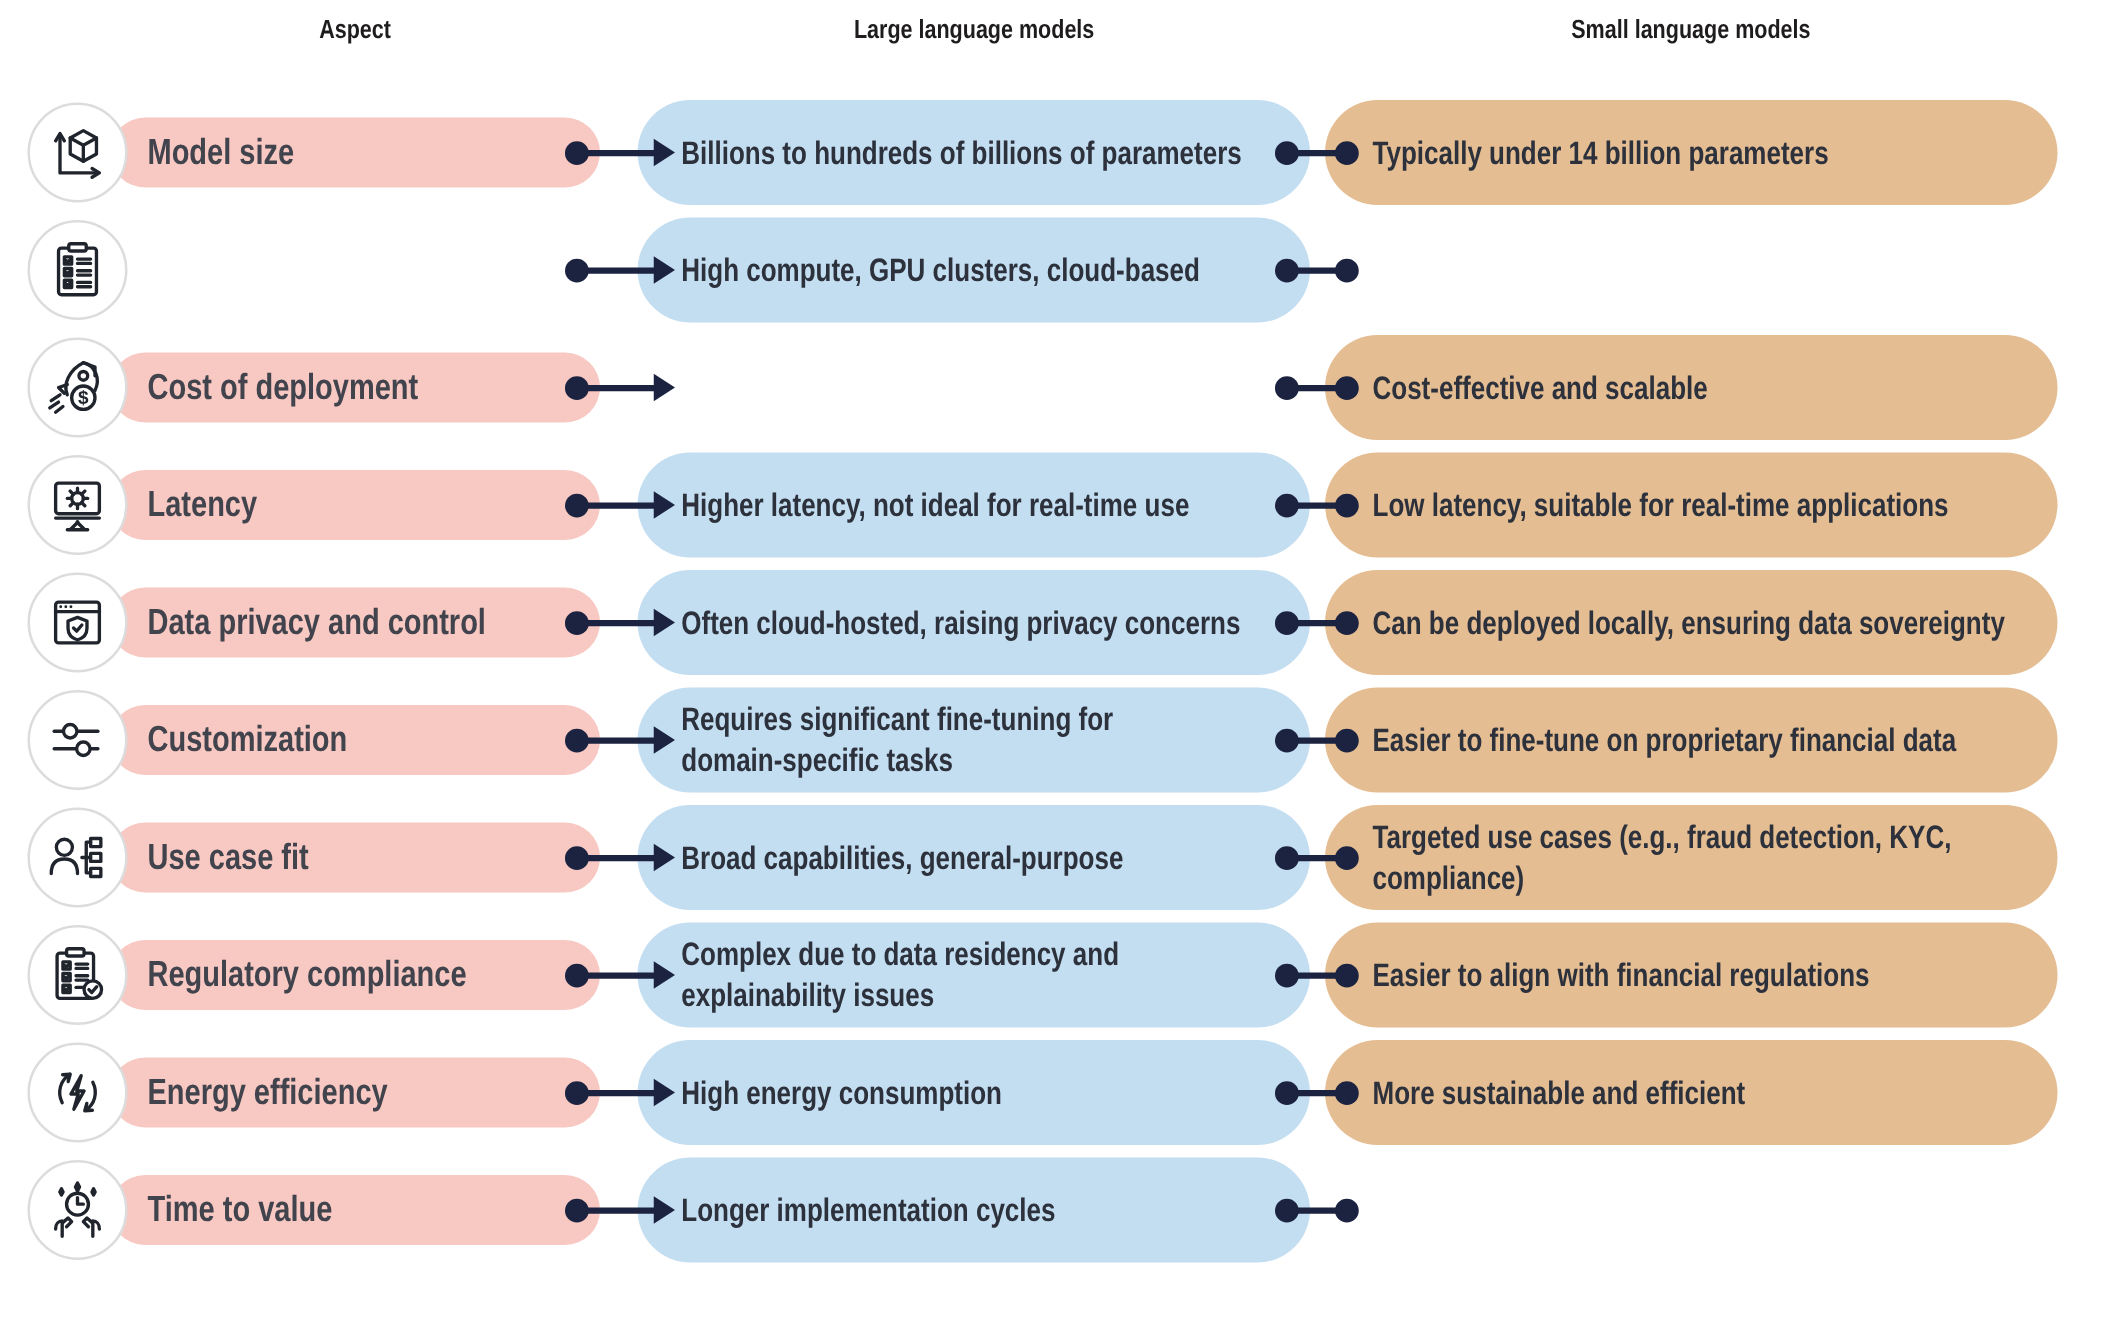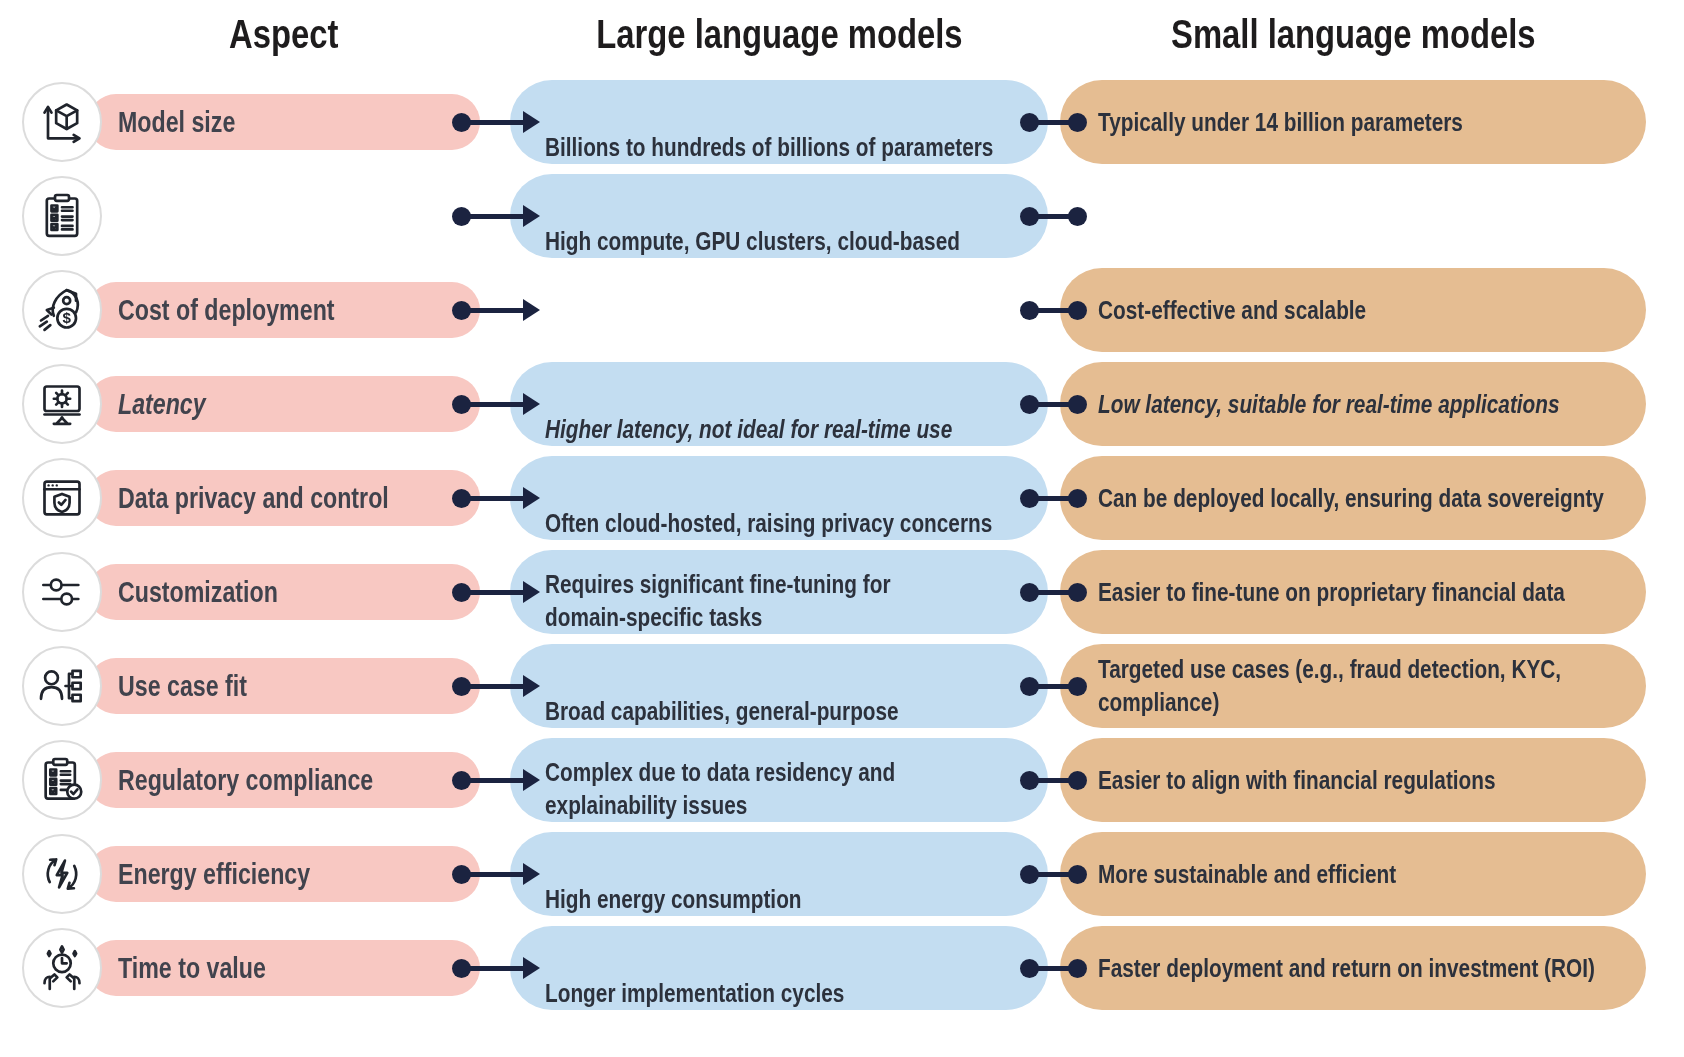--- a/index.html
+++ b/index.html
@@ -6,21 +6,21 @@
   #canvas{
     position:relative;
     width:1684px;height:1057px;
     background:#ffffff;
     font-family:"Liberation Sans", sans-serif;
     overflow:hidden;
   }
   .col-header{
     position:absolute;top:12px;height:44px;
     display:flex;justify-content:center;
-    font-size:40px;font-weight:bold;color:#1e1c1d;
+    font-size:21px;font-weight:bold;color:#1e1c1d;
   }
   .col-header .cond{display:inline-block;transform:scaleX(.82);transform-origin:50% 50%;white-space:pre;}
   #hdr-aspect{left:0;width:568px;}
   #hdr-llm{left:510px;width:538px;}
   #hdr-slm{left:1060px;width:586px;}
 
   .row{position:absolute;left:0;width:1684px;height:94px;}
 
   .icon-circle{
     position:absolute;left:22px;top:50%;transform:translateY(-50%);
@@ -35,21 +35,21 @@
   .pill{
     position:absolute;top:50%;transform:translateY(-50%);
     display:flex;align-items:center;box-sizing:border-box;
   }
   .pill-aspect{
     left:88px;width:392px;height:56px;border-radius:28px;
     background:var(--pink);padding-left:30px;z-index:1;
   }
   .pill-llm{
     left:510px;width:538px;height:84px;border-radius:42px;
-    background:var(--blue);padding-left:35px;align-items:flex-end;
+    background:var(--blue);padding-left:35px;
   }
   .pill-slm{
     left:1060px;width:586px;height:84px;border-radius:42px;
     background:var(--tan);padding-left:38px;
   }
   .aspect-text{
     font-size:29px;font-weight:bold;color:var(--labelink);
     display:inline-block;transform:scaleX(.8);transform-origin:0 50%;white-space:pre;
   }
   .pill-body-text{
@@ -166,21 +166,21 @@
       <div class="dot dot1"></div>
       <div class="cline line1"></div>
       <div class="arrowhead ah1"></div>
       <div class="dot dot2"></div>
       <div class="cline line2"></div>
       <div class="dot dot3"></div>
       <div class="pill pill-slm">
         <span class="pill-body-text">Cost-effective and scalable</span>
       </div>
     </div>
-    <div class="row" style="top: 357px; font-style: italic;">
+    <div class="row" style="top: 357px;">
       <div class="pill pill-aspect">
         <span class="aspect-text">Latency</span>
       </div>
       <div class="icon-circle">
         <svg viewBox="0 0 48 48">
   <rect class="ln" x="9" y="9" width="30" height="21" rx="2"></rect>
   <path class="ln" d="M9 33 H39"></path>
   <circle class="fl" cx="24" cy="35.5" r="1.3"></circle>
   <path class="ln" d="M24 36 L19 41 M24 36 L29 41 M17 41 H31"></path>
   <circle class="ln" cx="24" cy="19.5" r="4"></circle>
@@ -358,17 +358,14 @@
       </div>
       <div class="dot dot1"></div>
       <div class="cline line1"></div>
       <div class="arrowhead ah1"></div>
       <div class="pill pill-llm">
         <span class="pill-body-text">Longer implementation cycles</span>
       </div>
       <div class="dot dot2"></div>
       <div class="cline line2"></div>
       <div class="dot dot3"></div>
-      <div class="pill pill-slm">
-        <span class="pill-body-text">Faster deployment and return on investment (ROI)</span>
-      </div>
     </div>
   </div>
 
 </body></html>

